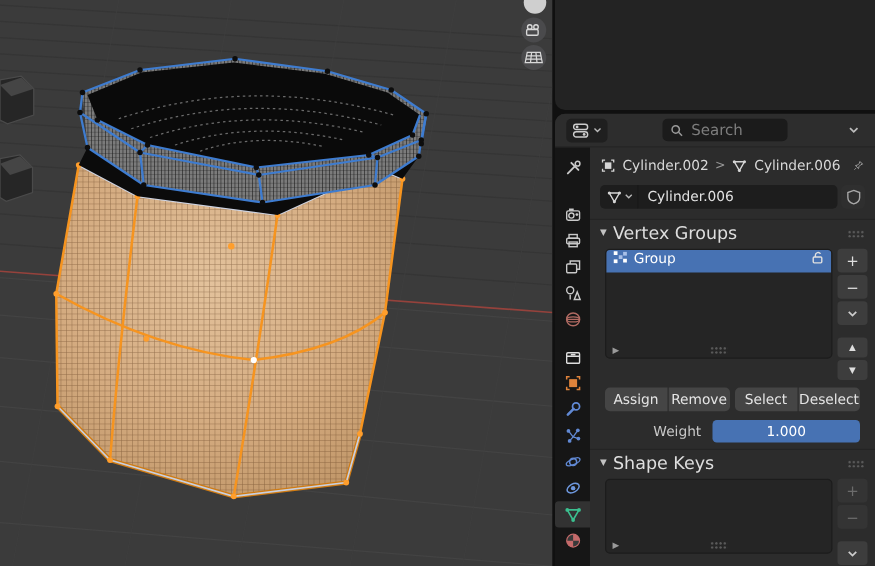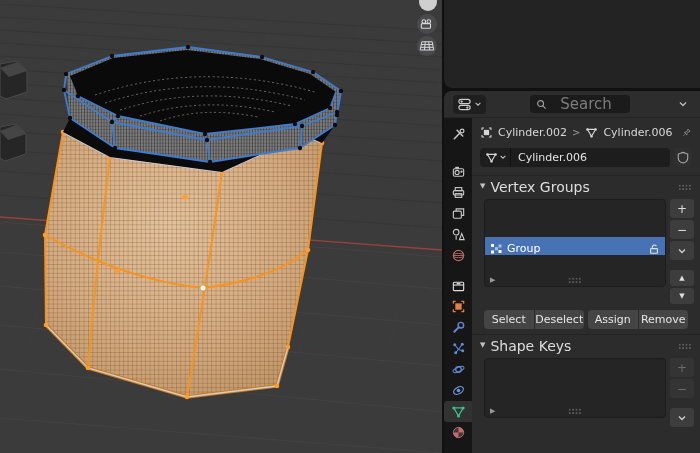--- a/index.html
+++ b/index.html
@@ -11,21 +11,21 @@
   .viewport svg{display:block;}
 
   
   .right{position:absolute;left:442px;top:0;width:258px;height:453px;background:#101010;}
   .outliner{position:absolute;left:2px;top:0;right:0;height:88px;background:#232323;border-radius:0 0 0 8px;}
   .props{position:absolute;left:2px;top:91px;right:0;bottom:0;background:#2c2c2c;border-radius:8px 0 0 0;display:flex;flex-direction:column;overflow:hidden;}
 
   .props-header{height:27px;display:flex;align-items:center;padding:0 8px 0 9px;background:#2d2d2d;border-bottom:1px solid #242424;flex:0 0 auto;}
   .editor-type-btn{display:flex;align-items:center;gap:2px;background:#1f1f1f;border-radius:4px;padding:2px 4px;cursor:pointer;}
   .search-wrap{display:flex;align-items:center;gap:4px;background:#1b1b1b;border-radius:4px;height:18px;padding:0 6px;width:100px;margin:0 auto;}
-  .search-input{background:transparent;border:none;outline:none;color:#cfcfcf;font-size:15px;width:70px;text-align:center;}
+  .search-input{background:transparent;border:none;outline:none;color:#cfcfcf;font-size:12px;width:70px;}
   .search-input::placeholder{color:#7d7d7d;}
   .hdr-opts{width:18px;height:16px;display:flex;align-items:center;justify-content:center;}
 
   .props-body{flex:1;display:flex;min-height:0;}
   .tabs{width:28px;background:#161616;padding-top:6px;display:flex;flex-direction:column;align-items:stretch;flex:0 0 auto;}
   .tab{height:21px;display:flex;align-items:center;justify-content:center;cursor:pointer;}
   .tab.gap-after{margin-bottom:16px;}
   .tab.gap-small{margin-bottom:9px;}
   .tab.active{background:#323232;border-radius:3px 0 0 3px;}
   .content{flex:1;min-width:0;display:flex;flex-direction:column;color:#d6d6d6;font-size:11px;}
@@ -43,21 +43,21 @@
   .panel{border-top:1px solid #242424;margin-top:5px;}
   .panel-head{height:21px;display:flex;align-items:center;gap:5px;padding:0 8px;cursor:pointer;}
   .panel-title{color:#dedede;font-size:14px;}
   .grip{width:14px;height:6px;background-image:radial-gradient(#686868 0.9px,transparent 1px);background-size:3.4px 3.4px;opacity:.8;}
   .tri{color:#c2c2c2;font-size:7px;line-height:1;}
 
   .vg-body{display:flex;padding:2px 6px 0 12px;gap:4px;}
   .list-wrap{flex:1;min-width:0;}
   .listbox{background:#252525;border:1px solid #1c1c1c;border-radius:4px;height:88px;display:flex;flex-direction:column;overflow:hidden;}
   .listbox.short{height:60px;}
-  .list-row{height:18px;display:flex;align-items:flex-end;gap:5px;padding:0 5px;cursor:pointer;margin-top:37px;}
+  .list-row{height:18px;display:flex;align-items:flex-start;gap:5px;padding:0 5px;cursor:pointer;}
   .list-row.selected{background:#4772b3;color:#fff;}
   .list-footer{margin-top:auto;height:13px;display:flex;align-items:center;padding:0 5px;position:relative;}
   .expand-tri{color:#9a9a9a;font-size:7px;cursor:pointer;}
   .list-grip{position:absolute;left:50%;transform:translateX(-50%);}
   .side-col{width:24px;display:flex;flex-direction:column;gap:2px;flex:0 0 auto;}
   .sq-btn{height:19px;background:#3d3d3d;border-radius:3px;color:#dedede;display:flex;align-items:center;justify-content:center;font-size:12px;cursor:pointer;line-height:1;}
   .sq-btn.small{height:16px;font-size:7px;}
   .sq-btn.disabled{background:#343434;color:#6b6b6b;}
   .sq-gap{height:6px;}
 
@@ -485,29 +485,33 @@
                   </svg>
                 </div>
                 <div class="sq-gap"></div>
                 <div class="sq-btn small">▲</div>
                 <div class="sq-btn small">▼</div>
               </div>
             </div>
 
             <div class="btn-row">
               <div class="pair">
+                <div class="pbtn l">Assign</div>
+                <div class="pbtn r">Remove</div>
+              </div>
+              <div class="pair">
                 <div class="pbtn l">Select</div>
                 <div class="pbtn r">Deselect</div>
               </div>
-              <div class="pair">
-                <div class="pbtn l">Assign</div>
-                <div class="pbtn r">Remove</div>
-              </div>
-            </div>
-
+            </div>
+
+            <div class="weight-row">
+              <span class="wlabel">Weight</span>
+              <div class="slider">1.000</div>
+            </div>
           </div>
 
           <div class="panel">
             <div class="panel-head">
               <span class="tri">▼</span>
               <span class="panel-title">Shape Keys</span>
               <div class="spacer"></div>
               <div class="grip"></div>
             </div>
             <div class="vg-body">

